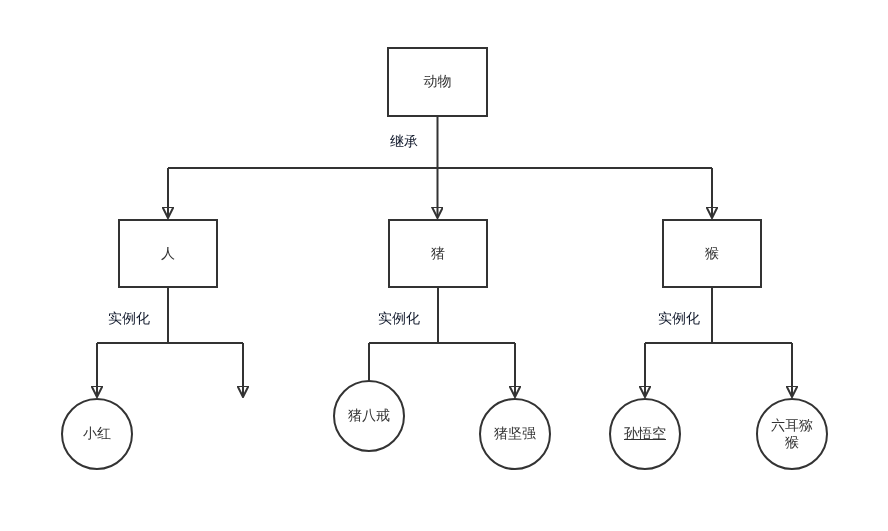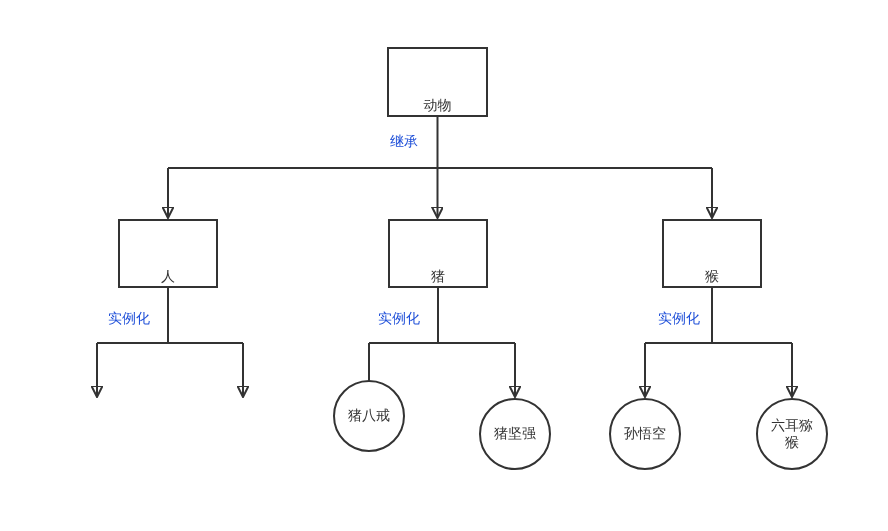--- a/index.html
+++ b/index.html
@@ -21,21 +21,21 @@
     fill: none;
     stroke: #333333;
     stroke-width: 2;
   }
   .node-box {
     position: absolute;
     box-sizing: border-box;
     border: 2px solid #333333;
     background: #ffffff;
     display: flex;
-    align-items: flex-end;
+    align-items: center;
     justify-content: center;
     font-size: 14px;
     color: #333333;
   }
   .node-circle {
     position: absolute;
     box-sizing: border-box;
     width: 72px;
     height: 72px;
     border: 2px solid #333333;
@@ -47,21 +47,21 @@
     text-align: center;
     font-size: 14px;
     line-height: 1.25;
     color: #333333;
     padding: 0 10px;
   }
   .edge-label {
     position: absolute;
     font-size: 14px;
     line-height: 17px;
-    color: #1d4ed8;
+    color: #0f172a;
     white-space: nowrap;
     background: #ffffff;
   }
 </style>
 </head>
 <body>
 
 <div id="canvas">
 
   <svg id="edges-svg" width="888" height="531" viewBox="0 0 888 531" xmlns="http://www.w3.org/2000/svg">
@@ -106,26 +106,29 @@
   <div class="node-box" style="left:118px; top:219px; width:100px; height:69px;">
     <span>人</span>
   </div>
   <div class="node-box" style="left:388px; top:219px; width:100px; height:69px;">
     <span>猪</span>
   </div>
   <div class="node-box" style="left:662px; top:219px; width:100px; height:69px;">
     <span>猴</span>
   </div>
 
+  <div class="node-circle" style="left:61px; top:398px;">
+    <span>小红</span>
+  </div>
   <div class="node-circle" style="left:333px; top:380px;">
     <span>猪八戒</span>
   </div>
   <div class="node-circle" style="left:479px; top:398px;justify-content:center;">
     <span>猪坚强</span>
   </div>
-  <div class="node-circle" style="left:609px; top:398px;">
+  <div class="node-circle" style="left:609px; top:398px;text-decoration:underline;">
     <span>孙悟空</span>
   </div>
   <div class="node-circle" style="left:756px; top:398px;">
     <span>六耳猕猴</span>
   </div>
 
 </div>
 
 </body></html>

